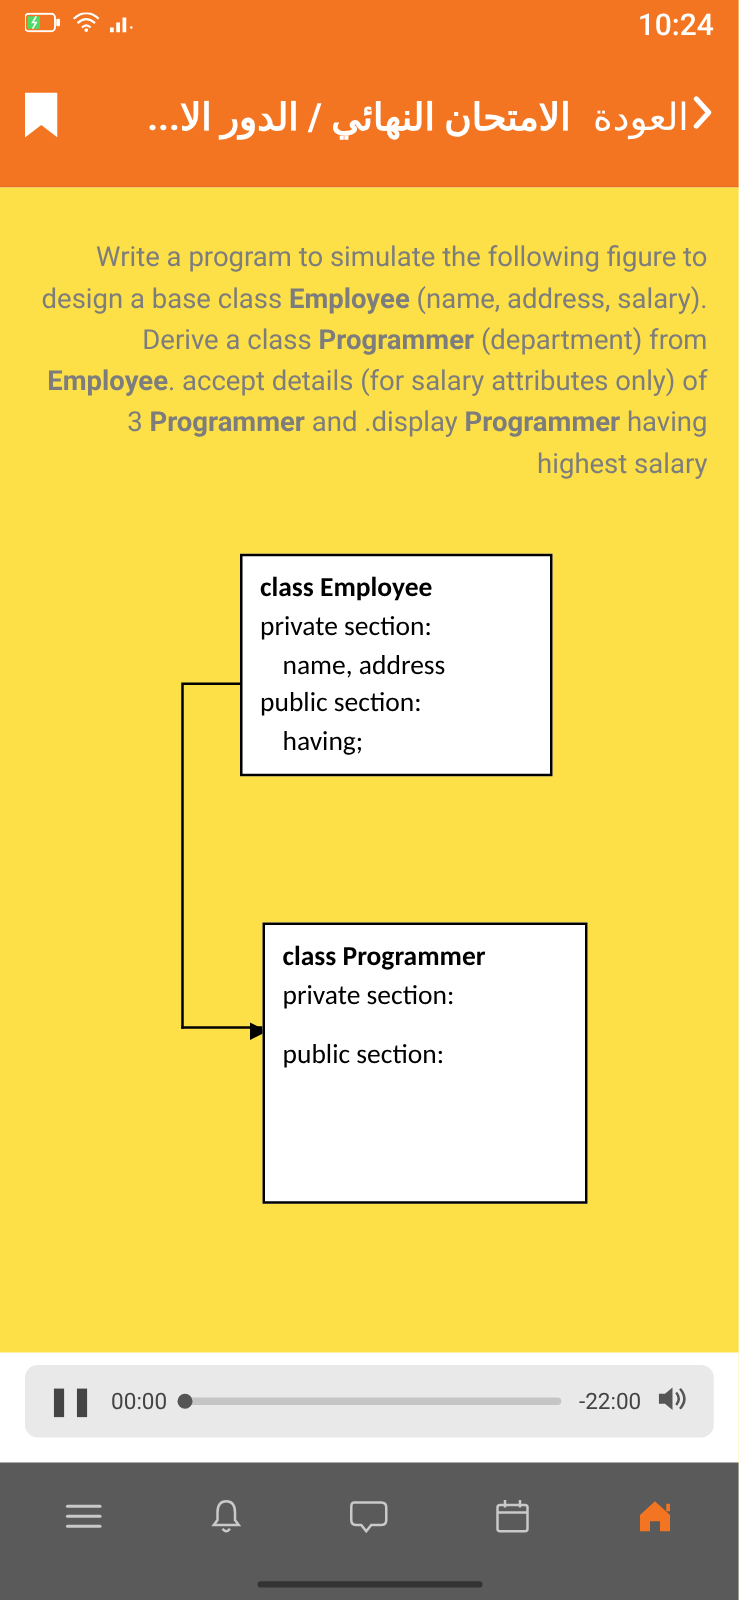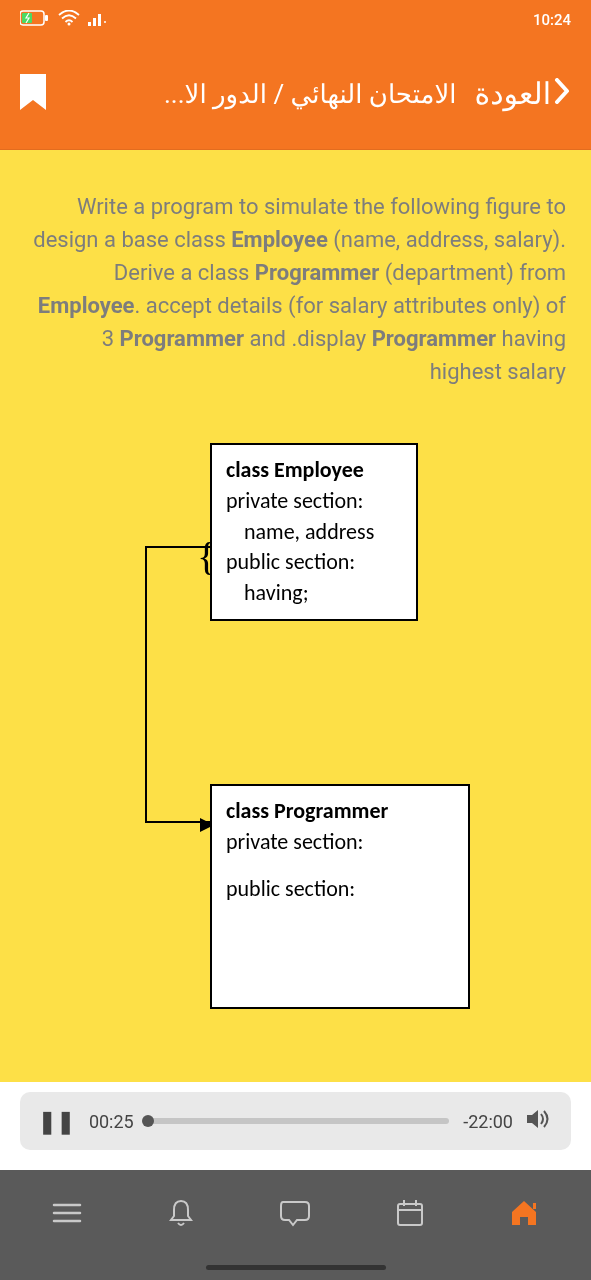--- a/index.html
+++ b/index.html
@@ -15,21 +15,21 @@
   .status-bar {
     background: #f47521;
     height: 40px;
     display: flex;
     align-items: center;
     justify-content: space-between;
     padding: 0 20px;
     color: #fff;
   }
   .status-left { display: flex; align-items: center; gap: 8px; }
-  .status-right { font-size: 15px; font-weight: 500; }
+  .status-right { font-size: 24px; font-weight: 500; }
   .header {
     background: #f47521;
     height: 110px;
     display: flex;
     align-items: center;
     justify-content: space-between;
     padding: 0 20px 2px 20px;
     color: #fff;
     border-bottom: 1px solid rgba(0,0,0,0.07);
   }
@@ -38,22 +38,22 @@
     align-items: center;
   }
   .title-wrap {
     display: flex;
     align-items: center;
     gap: 18px;
     flex: 1;
     justify-content: flex-end;
   }
   .title-main {
-    font-size: 26px;
-    font-weight: 400;
+    font-size: 30px;
+    font-weight: 700;
     direction: rtl;
     text-align: right;
   }
   .back-wrap {
     display: flex;
     align-items: center;
     gap: 2px;
     font-size: 30px;
     font-weight: 500;
   }
@@ -81,22 +81,22 @@
   .class-box {
     position: absolute;
     border: 2px solid #000;
     background: #fff;
     padding: 10px 14px;
     font-family: Calibri, sans-serif;
     font-size: 22px;
     line-height: 1.4;
     color: #000;
   }
-  .box-employee { top: 0; left: 185px; width: 208px; }
-  .box-programmer { top: 295px; left: 185px; width: 260px; height: 225px; margin-top: 46px; }
+  .box-employee { top: 0; left: 167px; width: 250px; }
+  .box-programmer { top: 295px; left: 185px; width: 260px; height: 225px; }
   .class-title { font-weight: 700; }
   .connector {
     position: absolute;
     border-left: 2px solid #000;
     border-bottom: 2px solid #000;
     top: 105px;
     left: 120px;
     width: 65px;
     height: 275px;
   }
@@ -251,21 +251,21 @@
       <div class="class-title">class Programmer</div>
       <div>private section:</div>
       <div style="height:16px"></div>
       <div>public section:</div>
     </div>
   </div>
 </div>
 
 <div class="audio-bar">
   <span class="audio-pause">❚❚</span>
-  <span class="audio-time">00:25</span>
+  <span class="audio-time">00:00</span>
   <div class="audio-track">
     <div class="audio-dot"></div>
   </div>
   <span class="audio-time">-22:00</span>
   <span>
     <svg width="26" height="22" viewBox="0 0 26 22">
         <path d="M0 7 H5 L11 2 V20 L5 15 H0 Z" fill="#555"></path>
         <path d="M14 6 Q18 11 14 16" stroke="#555" stroke-width="2" fill="none"></path>
         <path d="M17 3 Q24 11 17 19" stroke="#555" stroke-width="2" fill="none"></path>
       </svg>

